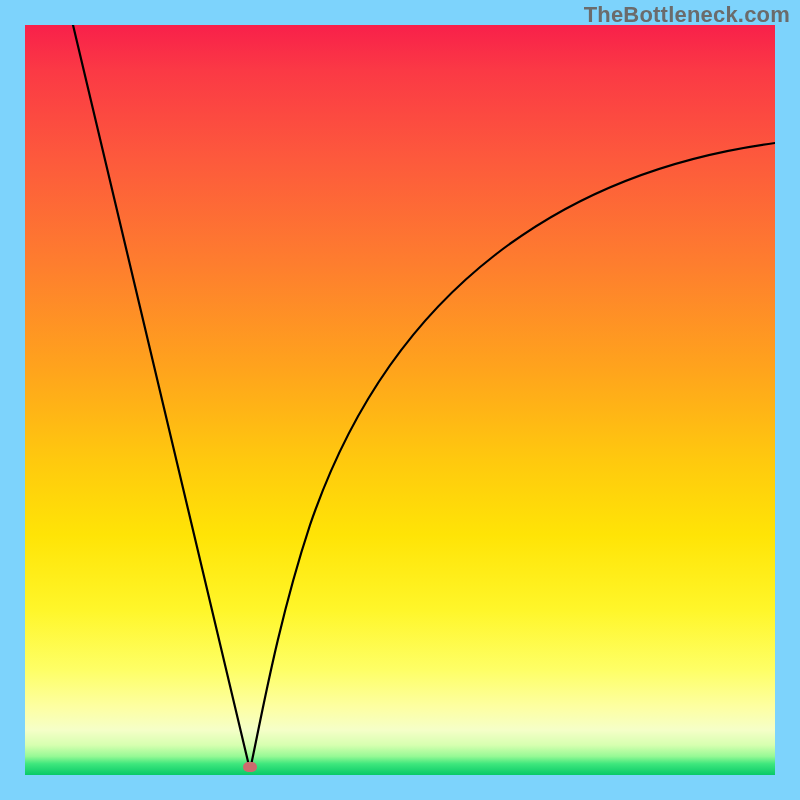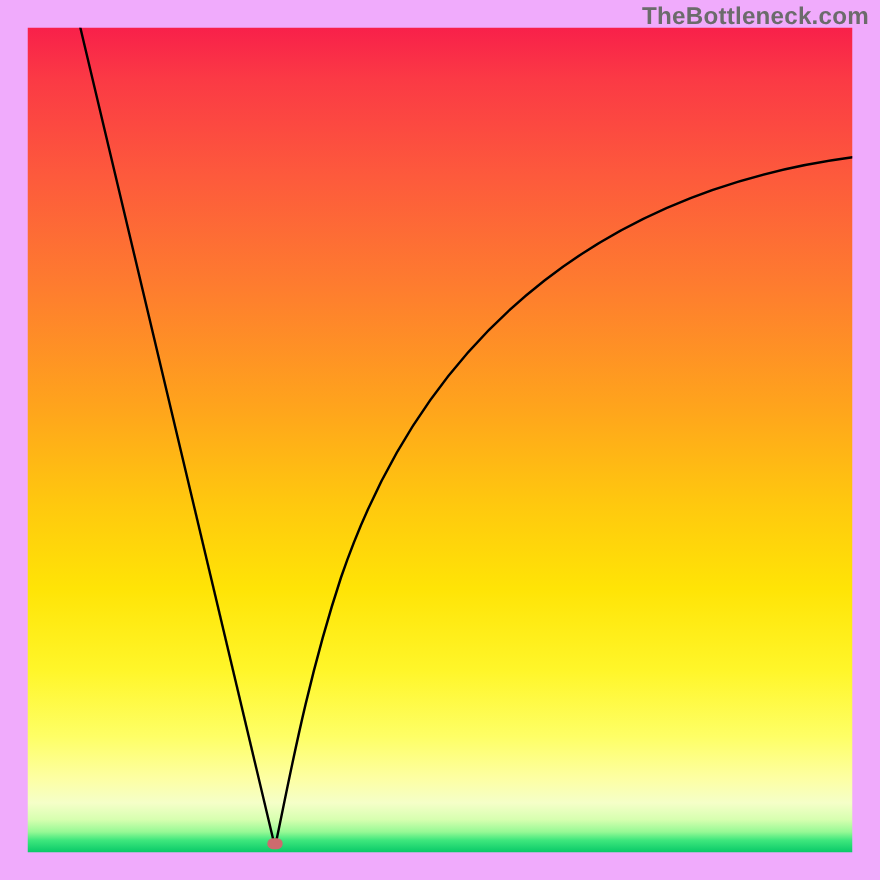--- a/index.html
+++ b/index.html
@@ -8,21 +8,21 @@
     width: 800px;
     height: 800px;
     background: #000;
     font-family: Arial, Helvetica, sans-serif;
     overflow: hidden;
   }
   .frame {
     position: relative;
     width: 800px;
     height: 800px;
-    background: #f0abfc;
+    background: #7dd3fc;
   }
   .watermark {
     position: absolute;
     top: 2px;
     right: 10px;
     color: #6b6b6b;
     font-size: 22px;
     font-weight: 600;
     letter-spacing: 0.2px;
     z-index: 3;

